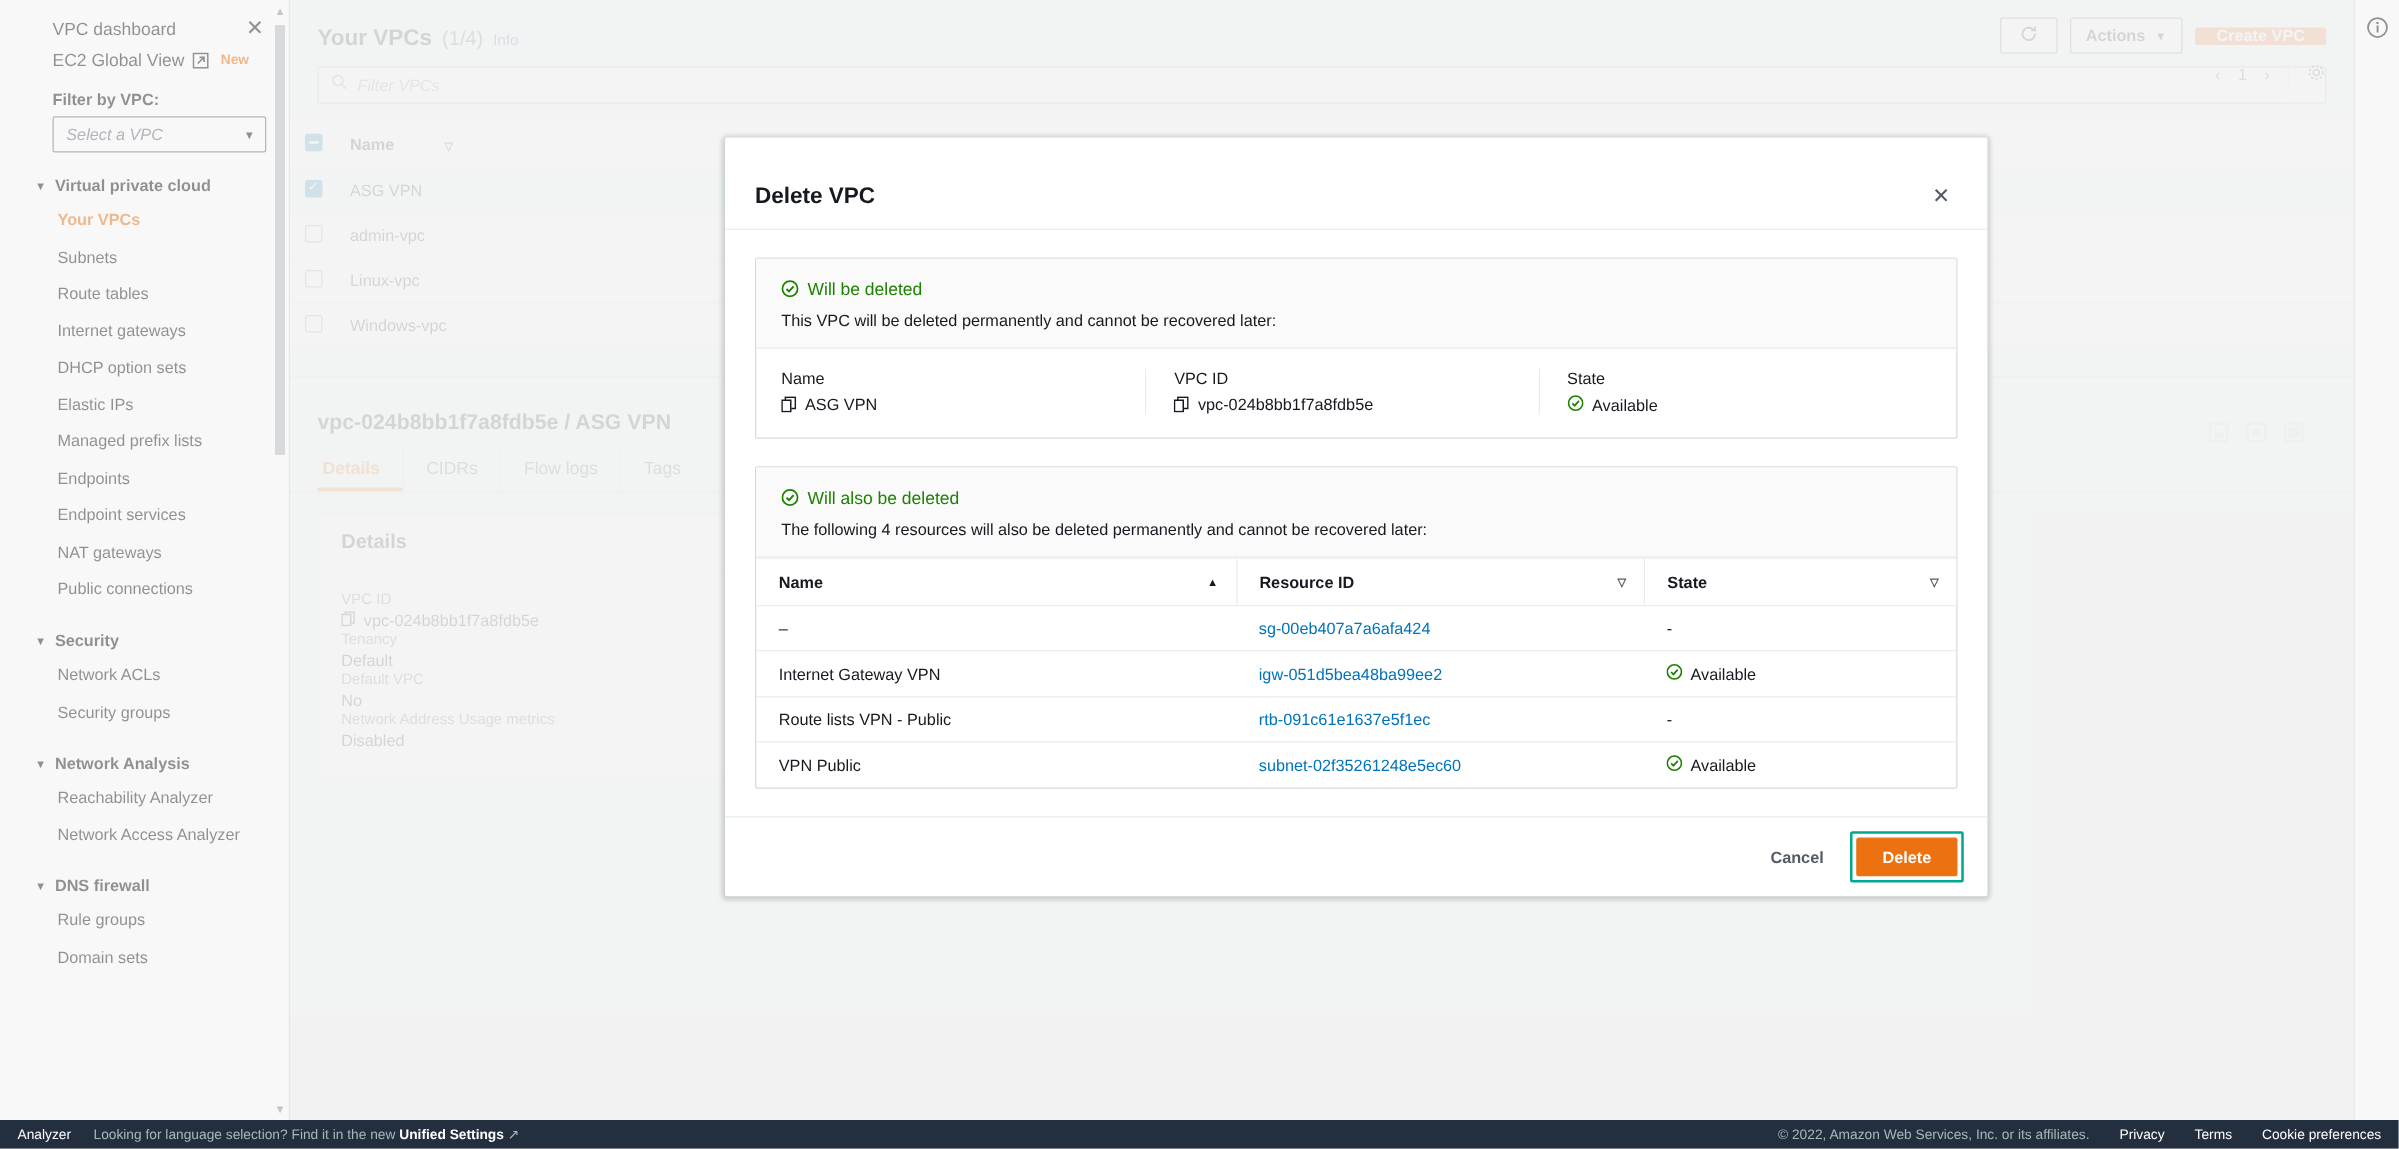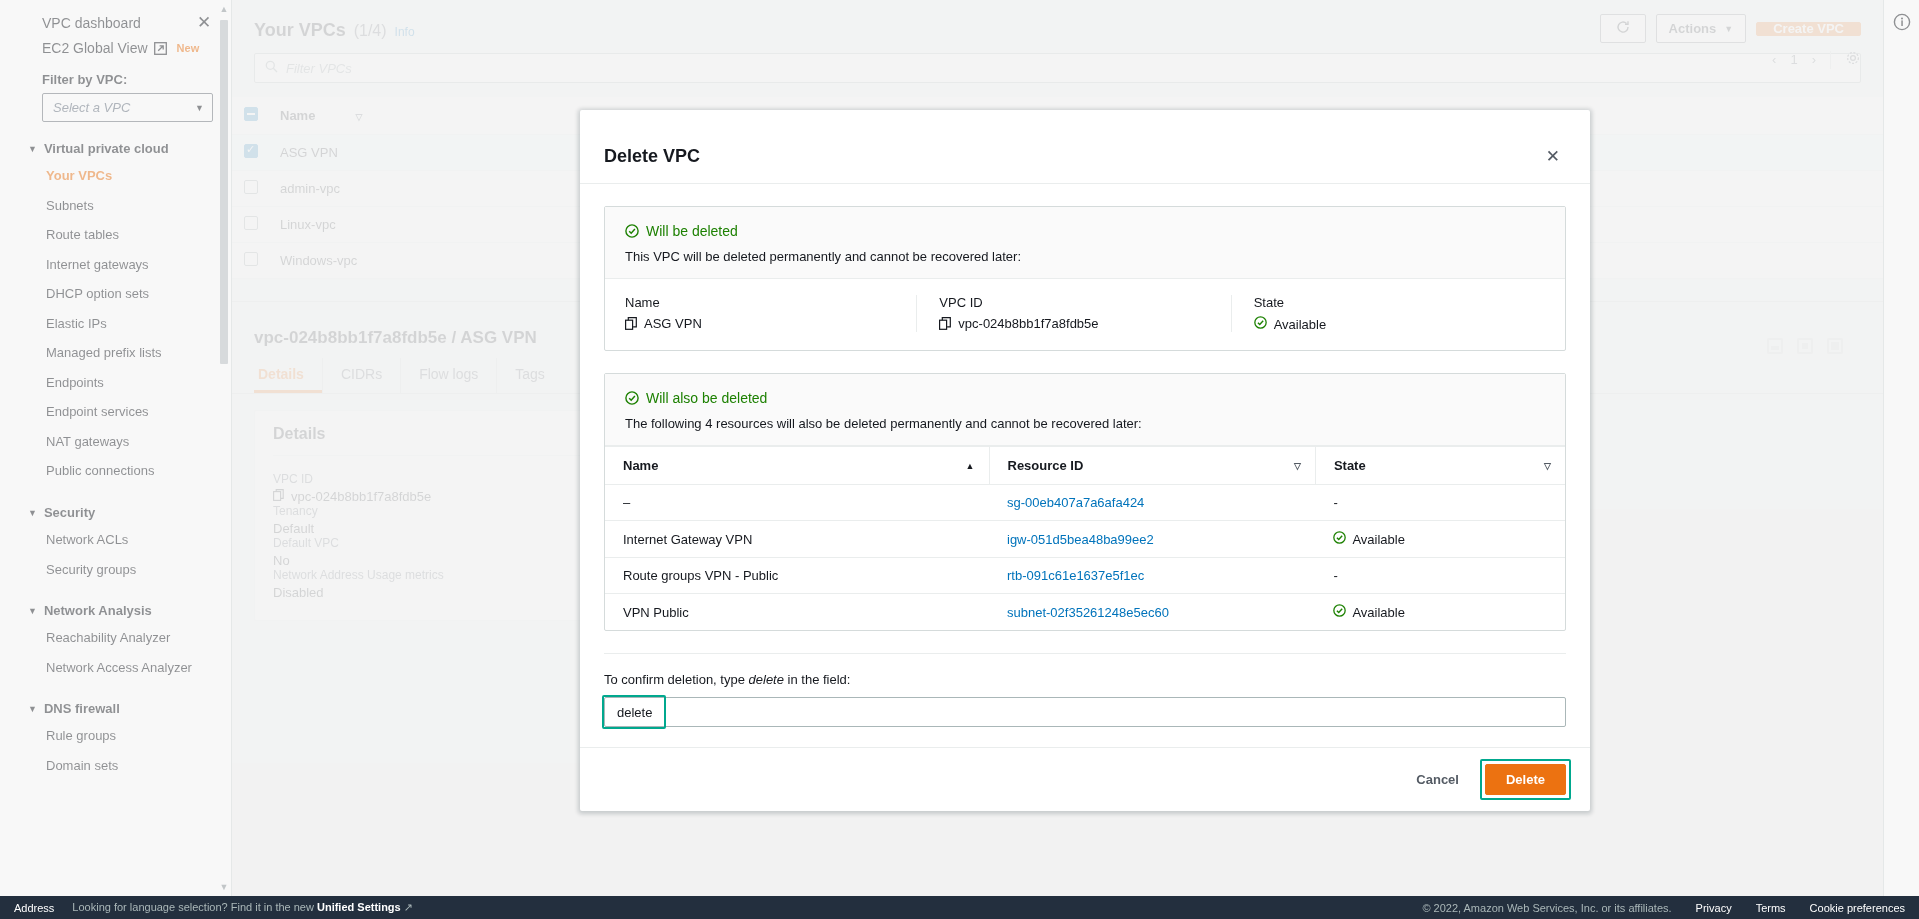--- a/index.html
+++ b/index.html
@@ -700,21 +700,21 @@
                     <svg width="13" height="13" viewBox="0 0 14 14">
                         <circle cx="7" cy="7" r="6.1" fill="none" stroke="#1d8102" stroke-width="1.4"></circle>
                         <path d="M4.2 7.2l2 2 3.7-4.1" fill="none" stroke="#1d8102" stroke-width="1.5"></path>
                       </svg>
                   </span>
                   <span>Available</span>
                 </span>
               </td>
             </tr>
             <tr>
-              <td>Route groups VPN - Public</td>
+              <td>Route lists VPN - Public</td>
               <td class="link">rtb-091c61e1637e5f1ec</td>
               <td>
                 <span class="st">
                     <span>-</span>
                   </span>
               </td>
             </tr>
             <tr>
               <td>VPN Public</td>
               <td class="link">subnet-02f35261248e5ec60</td>
@@ -727,41 +727,34 @@
                       </svg>
                   </span>
                   <span>Available</span>
                 </span>
               </td>
             </tr>
           </tbody>
         </table>
       </div>
 
-      <div class="confirm-wrap">
-        <div class="confirm-label"><span>To confirm deletion, type </span><i>delete</i><span> in the field:</span></div>
-        <div class="input-row">
-          <input class="txt-input" type="text" value="delete" style="">
-          <div class="hl-box hl-input"></div>
-        </div>
-      </div>
     </div>
 
     <div class="modal-foot">
       <button class="btn-link">Cancel</button>
       <span class="btn-delete-wrap">
         <button class="btn-delete">Delete</button>
         <span class="hl-box hl-delete"></span>
       </span>
     </div>
   </div>
 
   <div class="footer">
     <div class="f-left">
-      <span class="f-link">Address</span>
+      <span class="f-link">Analyzer</span>
       <span class="f-muted"><span>Looking for language selection? Find it in the new </span><span class="f-bold">Unified Settings</span><span> ↗</span></span>
     </div>
     <div class="f-right">
       <span class="f-muted">© 2022, Amazon Web Services, Inc. or its affiliates.</span>
       <span class="f-link">Privacy</span>
       <span class="f-link">Terms</span>
       <span class="f-link">Cookie preferences</span>
     </div>
   </div>
 

